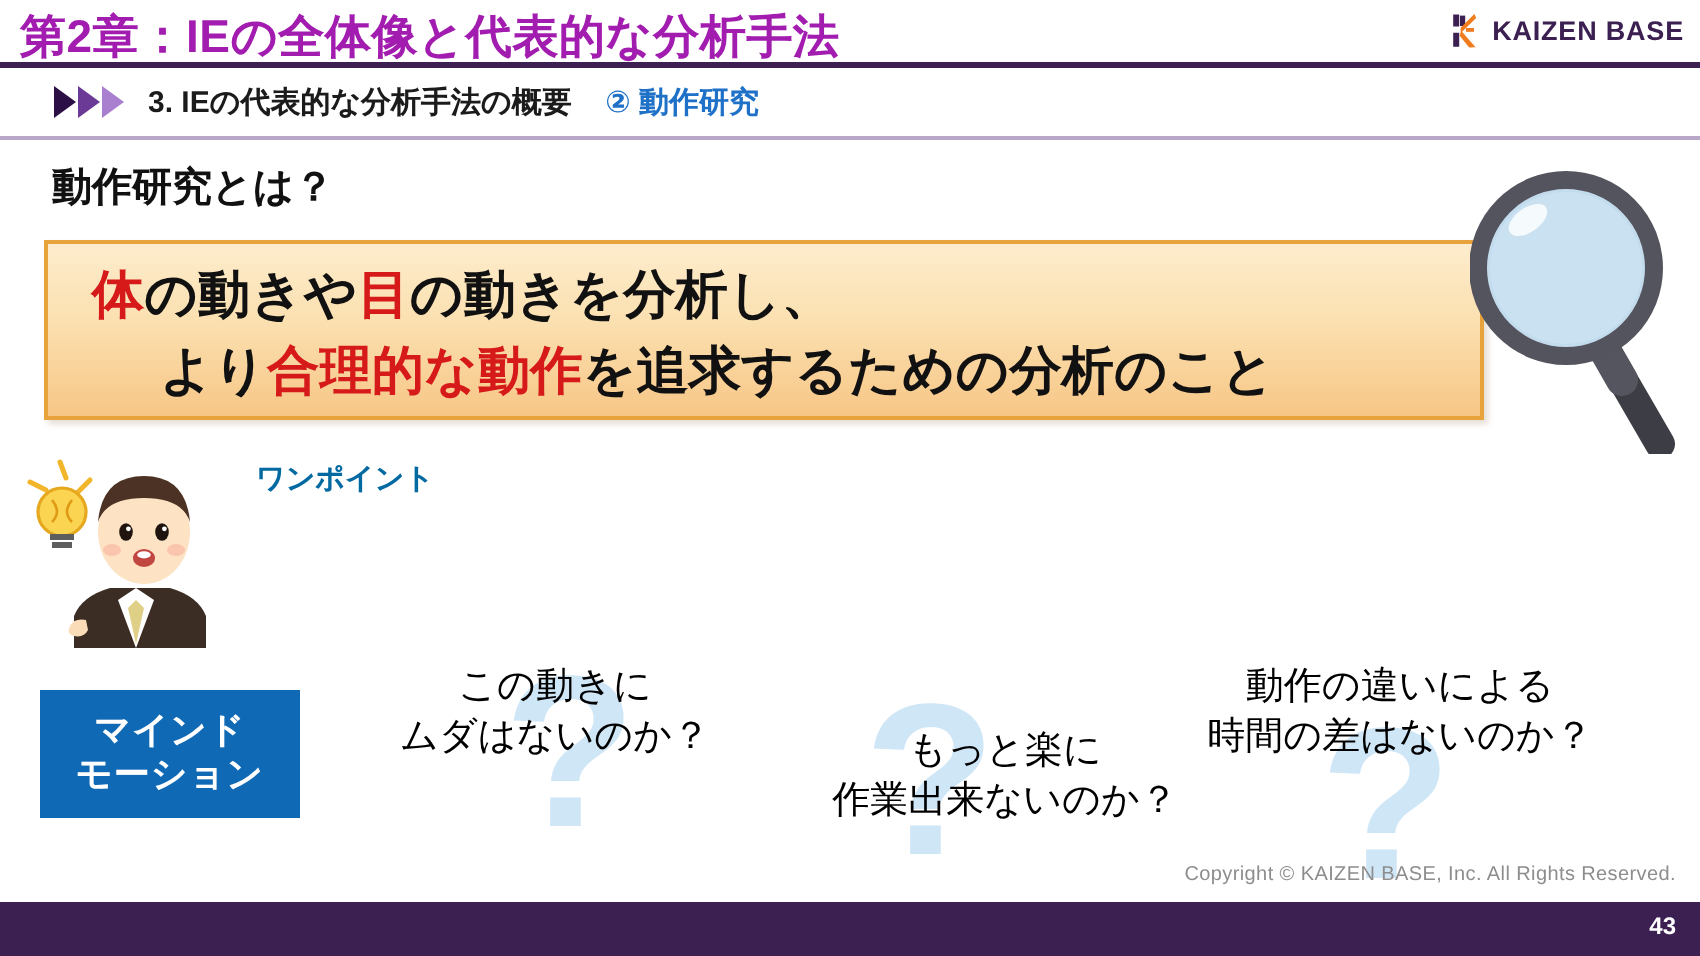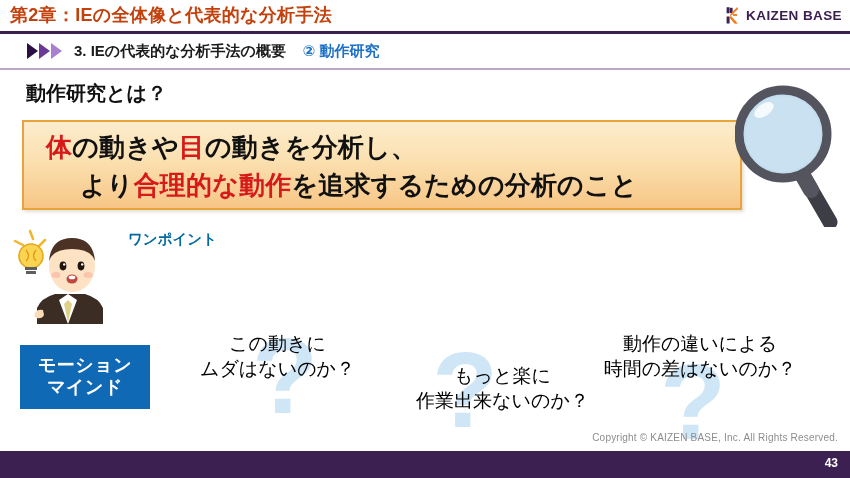--- a/index.html
+++ b/index.html
@@ -22,23 +22,23 @@
   .chapter-bar {
     position: absolute;
     left: 0; top: 0;
     width: 850px; height: 32px;
     display: flex;
     align-items: center;
   }
   .chapter-title {
     position: absolute;
     left: 10px; top: 3px;
-    font-size: 18px;
-    font-weight: bold;
-    color: #c2410c;
+    font-size: 23px;
+    font-weight: bold;
+    color: #a21caf;
     letter-spacing: 0.3px;
     white-space: nowrap;
   }
   .chapter-rule {
     position: absolute;
     left: 0; top: 31px;
     width: 850px; height: 3px;
     background: #3b2051;
   }
   .logo {
@@ -302,22 +302,22 @@
       <circle cx="70.2" cy="36.4" r="1.2" fill="#ffffff"></circle>
       <ellipse cx="44" cy="47" rx="4.5" ry="3" fill="#f9b9a4" opacity="0.75"></ellipse>
       <ellipse cx="76" cy="47" rx="4.5" ry="3" fill="#f9b9a4" opacity="0.75"></ellipse>
       <ellipse cx="60" cy="51" rx="5.5" ry="4.5" fill="#c0473f"></ellipse>
       <ellipse cx="60" cy="49.4" rx="3.4" ry="1.8" fill="#ffffff"></ellipse>
     </svg>
   </div>
   <div class="note-label">ワンポイント</div>
 
   <div class="mm-box">
+    <span class="mm-line">マインド</span>
     <span class="mm-line">モーション</span>
-    <span class="mm-line">マインド</span>
   </div>
 
   <div class="qmark" style="left:252px; top:322px; font-size:108px; line-height:1;">?</div>
   <div class="qmark" style="left:432px; top:336px; font-size:108px; line-height:1;">?</div>
   <div class="qmark" style="left:660px; top:348px; font-size:108px; line-height:1;">?</div>
 
   <div class="qtext" style="left:175px; top:332px; width:205px;">
     <span>この動きに</span><br>
     <span>ムダはないのか？</span>
   </div>

